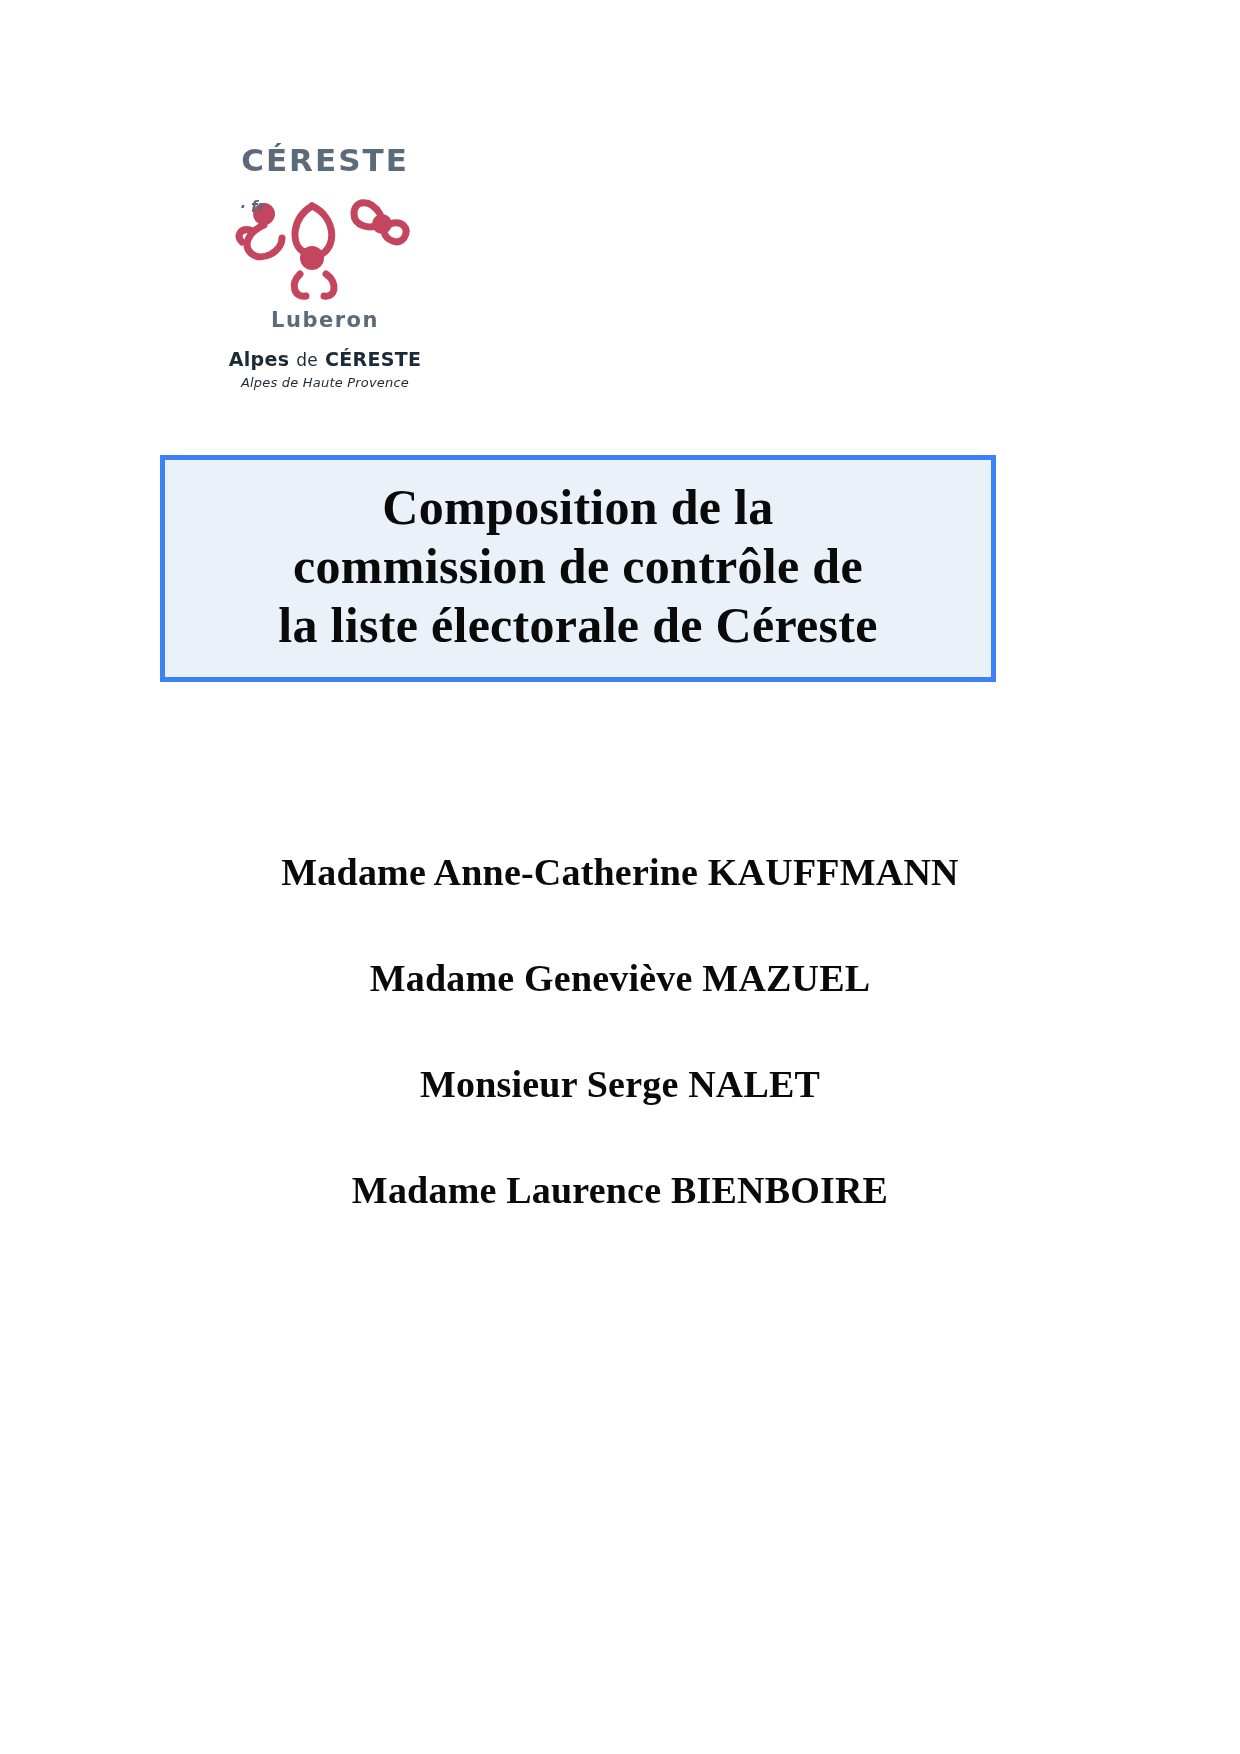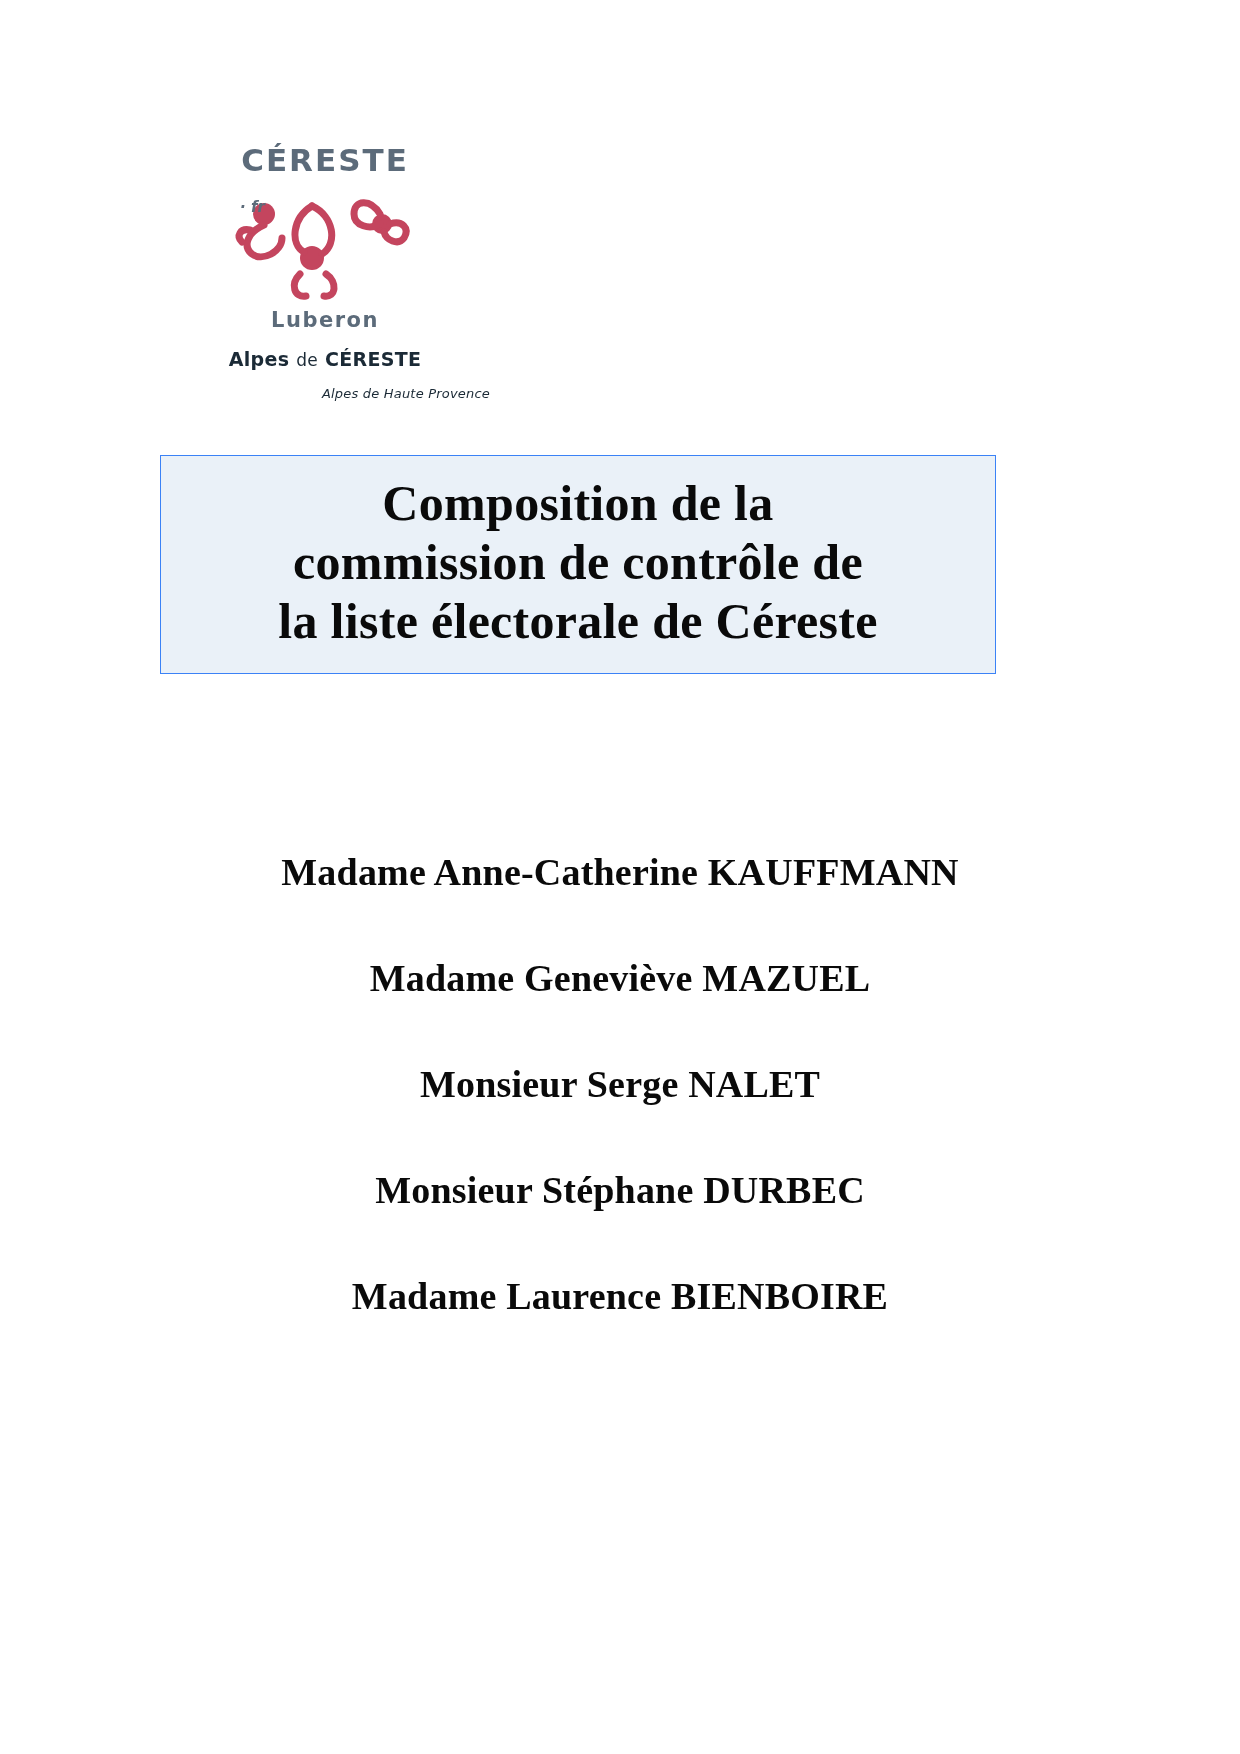--- a/index.html
+++ b/index.html
@@ -74,37 +74,37 @@
     font-size: 19px;
     font-weight: bold;
     color: #1b2a36;
     letter-spacing: 0.3px;
   }
   .logo-mairie .small {
     font-size: 17px;
     font-weight: normal;
   }
   .logo-dept {
-    text-align: right;
+    text-align: center;
     font-family: "DejaVu Sans", sans-serif;
     font-style: italic;
     font-size: 13px;
     color: #1b2a36;
-    margin-top: 16px;
+    margin-top: 5px;
     letter-spacing: 0.2px;
   }
 
   
   .title-box {
     position: absolute;
     left: 160px;
     top: 455px;
     width: 836px;
     box-sizing: border-box;
-    border: 1px solid #3b82f6;
+    border: 5px solid #3b82f6;
     background: #eaf1f8;
     padding: 18px 20px 22px 20px;
     text-align: center;
   }
   .title-box .line {
     font-family: "Liberation Serif", serif;
     font-weight: bold;
     font-size: 50px;
     line-height: 1.18;
     letter-spacing: 0.3px;
@@ -177,17 +177,16 @@
   <div class="title-box">
     <div class="line">Composition de la</div>
     <div class="line">commission de contrôle de</div>
     <div class="line">la liste électorale de Céreste</div>
   </div>
 
   <div class="members">
     <div class="member">Madame Anne-Catherine KAUFFMANN</div>
     <div class="member">Madame Geneviève MAZUEL</div>
     <div class="member">Monsieur Serge NALET</div>
-    <div class="member">Monsieur Stéphane DURBEC</div>
     <div class="member">Madame Laurence BIENBOIRE</div>
   </div>
 
 </div>
 
 </body></html>

